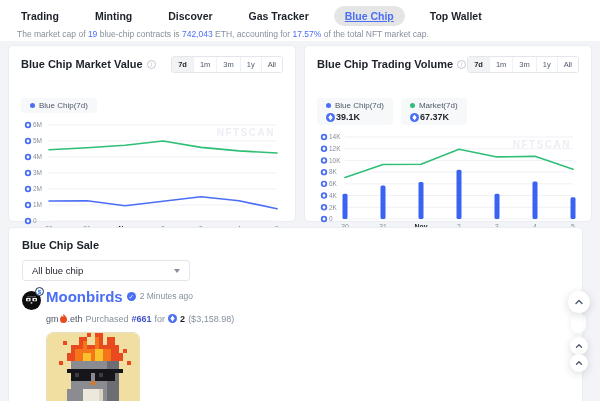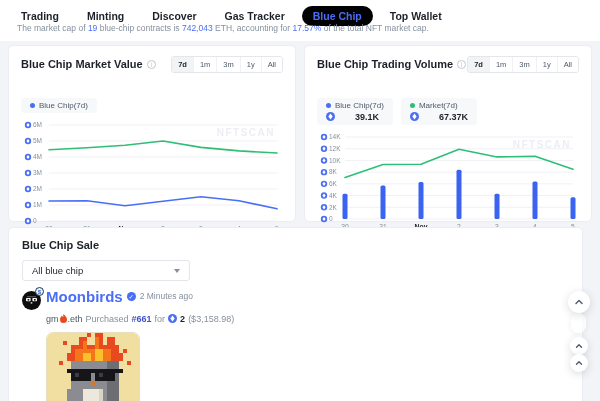--- a/index.html
+++ b/index.html
@@ -2,44 +2,44 @@
 <html><head>
 <meta charset="utf-8">
 <style>
   html,body{margin:0;padding:0;}
   body{
     width:600px;height:401px;position:relative;overflow:hidden;
     background:#f3f4f7;font-family:"Liberation Sans",sans-serif;color:#1d2129;
   }
   
   .header{position:absolute;top:0;left:0;right:0;height:41px;background:#fff;}
-  .nav{position:absolute;top:6px;left:10px;display:flex;align-items:center;gap:6px;}
+  .nav{position:absolute;top:6px;left:10px;display:flex;align-items:center;gap:14px;}
   .nav-item{font-size:10.5px;font-weight:bold;color:#1d2129;padding:4px 11px;border-radius:20px;cursor:pointer;white-space:nowrap;}
-  .nav-item.active{color:#4a6ef5;background:#000000;}
-  .summary{position:absolute;top:23px;left:17px;font-size:8.5px;color:#86909c;white-space:nowrap;}
+  .nav-item.active{color:#4a6ef5;background:#e5e5e5;text-decoration:underline;}
+  .summary{position:absolute;top:29px;left:17px;font-size:8.5px;color:#86909c;white-space:nowrap;}
   .summary .accent{color:#4a6ef5;}
   
   .panel{position:absolute;background:#fff;border:1px solid #ebedf2;border-radius:5px;box-sizing:border-box;}
   #panel-market{top:45px;left:8px;width:288px;height:177px;padding:9px 12px;}
   #panel-volume{top:45px;left:304px;width:288px;height:177px;padding:9px 12px;}
   .panel-head{display:flex;justify-content:space-between;align-items:center;height:18px;}
   .panel-title{font-size:11px;font-weight:bold;color:#1d2129;display:flex;align-items:center;gap:4px;}
   .info-icon{width:9px;height:9px;border:1px solid #c2c7d0;border-radius:50%;color:#c2c7d0;
     font-size:6.5px;line-height:8px;text-align:center;display:inline-block;box-sizing:border-box;font-weight:normal;}
   .range-group{display:flex;border:1px solid #e5e6eb;border-radius:3px;overflow:hidden;background:#fff;}
   .range-btn{border:none;background:#fff;font-size:7.5px;color:#4e5969;padding:3px 6px;
     border-left:1px solid #f0f1f4;cursor:pointer;font-family:inherit;line-height:9px;}
   .range-btn:first-child{border-left:none;}
   .range-btn.active{background:#f2f3f5;color:#1d2129;font-weight:bold;}
   .legend-row{display:flex;gap:8px;margin-top:25px;}
   .legend-pill{background:#f7f8fa;border-radius:4px;padding:3px 9px;cursor:pointer;}
   .lg-row{display:flex;align-items:center;gap:4px;}
   .lg-dot{width:5px;height:5px;border-radius:50%;display:inline-block;}
   .lg-label{font-size:8px;color:#4e5969;}
-  .lg-val{display:flex;gap:20px;margin-top:2px;font-size:9px;color:#1d2129;font-weight:bold;}
+  .lg-val{display:flex;align-items:center;gap:1px;margin-top:2px;font-size:9px;color:#1d2129;font-weight:bold;}
   .chart-svg{display:block;margin-top:4px;}
   
   #panel-sale{top:227px;left:8px;width:575px;height:200px;padding:11px 13px;}
   .sale-title{font-size:11px;font-weight:bold;color:#1d2129;}
   .dropdown{margin-top:9px;width:168px;height:21px;border:1px solid #e5e6eb;border-radius:3px;
     display:flex;align-items:center;justify-content:space-between;padding:0 9px;background:#fff;cursor:pointer;box-sizing:border-box;}
   .dropdown-value{font-size:9.5px;color:#1d2129;}
   .caret{width:0;height:0;border-left:3.5px solid transparent;border-right:3.5px solid transparent;border-top:4px solid #86909c;}
   .feed{position:relative;margin-top:9px;padding-left:24px;}
   .avatar-wrap{position:absolute;left:0;top:1px;width:19px;height:19px;}

